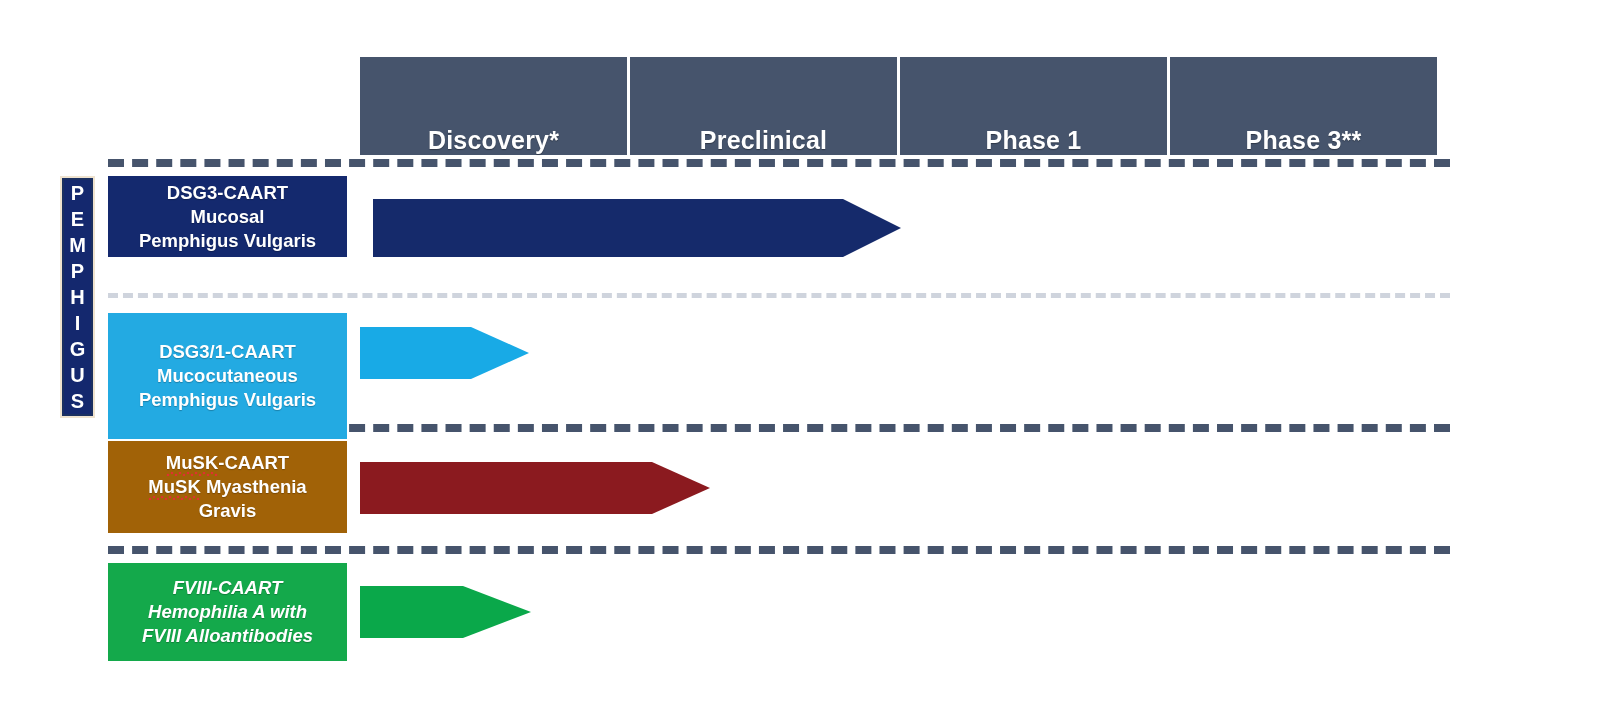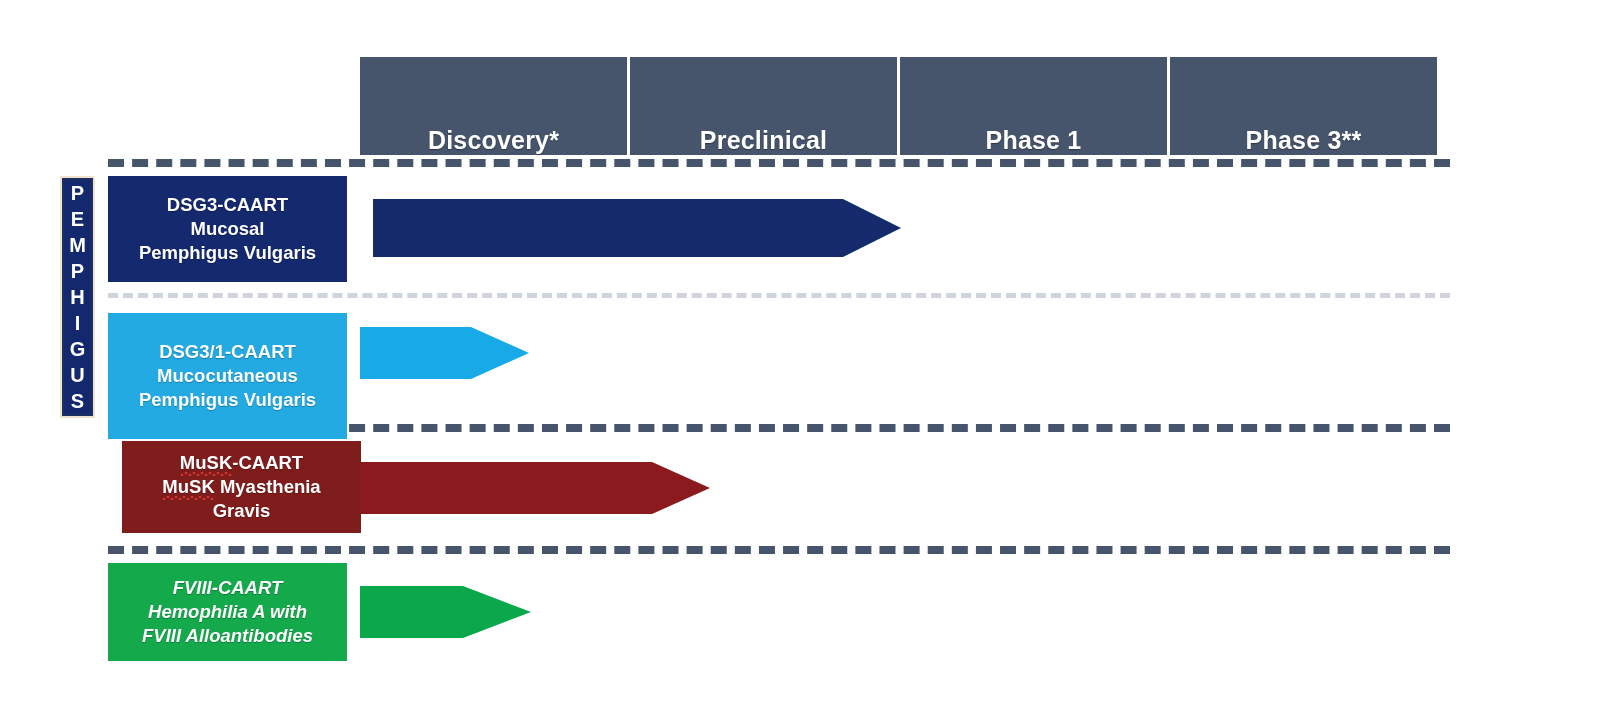--- a/index.html
+++ b/index.html
@@ -154,21 +154,21 @@
 
   <div class="sep" style="top:159px"></div>
   <div class="sep-light" style="top:293px"></div>
   <div class="sep" style="top:424px"></div>
   <div class="sep" style="top:546px"></div>
 
   <div class="group-label">
     <span class="group-label-text">P<br>E<br>M<br>P<br>H<br>I<br>G<br>U<br>S</span>
   </div>
 
-  <div class="prog-box" style="top: 176px; height: 106px; background: rgb(20, 41, 110);">
+  <div class="prog-box" style="top: 176px; height: 81px; background: rgb(20, 41, 110);">
     <span class="prog-line">DSG3-CAART</span>
     <span class="prog-line">Mucosal</span>
     <span class="prog-line">Pemphigus Vulgaris</span>
   </div>
   <div class="arrow-wrap" style="left:373px; top:199px;">
     <svg width="528" height="58" viewBox="0 0 528 58">
       <polygon points="0,0 470,0 528,29 470,58 0,58" fill="#152a6b"></polygon>
     </svg>
   </div>
 
@@ -176,21 +176,21 @@
     <span class="prog-line">DSG3/1-CAART</span>
     <span class="prog-line">Mucocutaneous</span>
     <span class="prog-line">Pemphigus Vulgaris</span>
   </div>
   <div class="arrow-wrap" style="left:360px; top:327px;">
     <svg width="169" height="52" viewBox="0 0 169 52">
       <polygon points="0,0 111,0 169,26 111,52 0,52" fill="#18aae6"></polygon>
     </svg>
   </div>
 
-  <div class="prog-box" style="top: 441px; height: 92px; background: #7f1d1d; margin-left: 14px;">
+  <div class="prog-box" style="top: 441px; height: 92px; background: #a16207;">
     <span class="prog-line spell"><span style="position:relative;display:inline-block">MuSK<span class="squiggle" style="left:0;right:0;bottom:-1px;position:absolute"></span></span>-CAART</span>
     <span class="prog-line spell"><span style="position:relative;display:inline-block">MuSK<span class="squiggle" style="left:0;right:0;bottom:-1px;position:absolute"></span></span>&nbsp;Myasthenia</span>
     <span class="prog-line">Gravis</span>
   </div>
   <div class="arrow-wrap" style="left:360px; top:462px;">
     <svg width="350" height="52" viewBox="0 0 350 52">
       <polygon points="0,0 292,0 350,26 292,52 0,52" fill="#8b1a1f"></polygon>
     </svg>
   </div>
 

